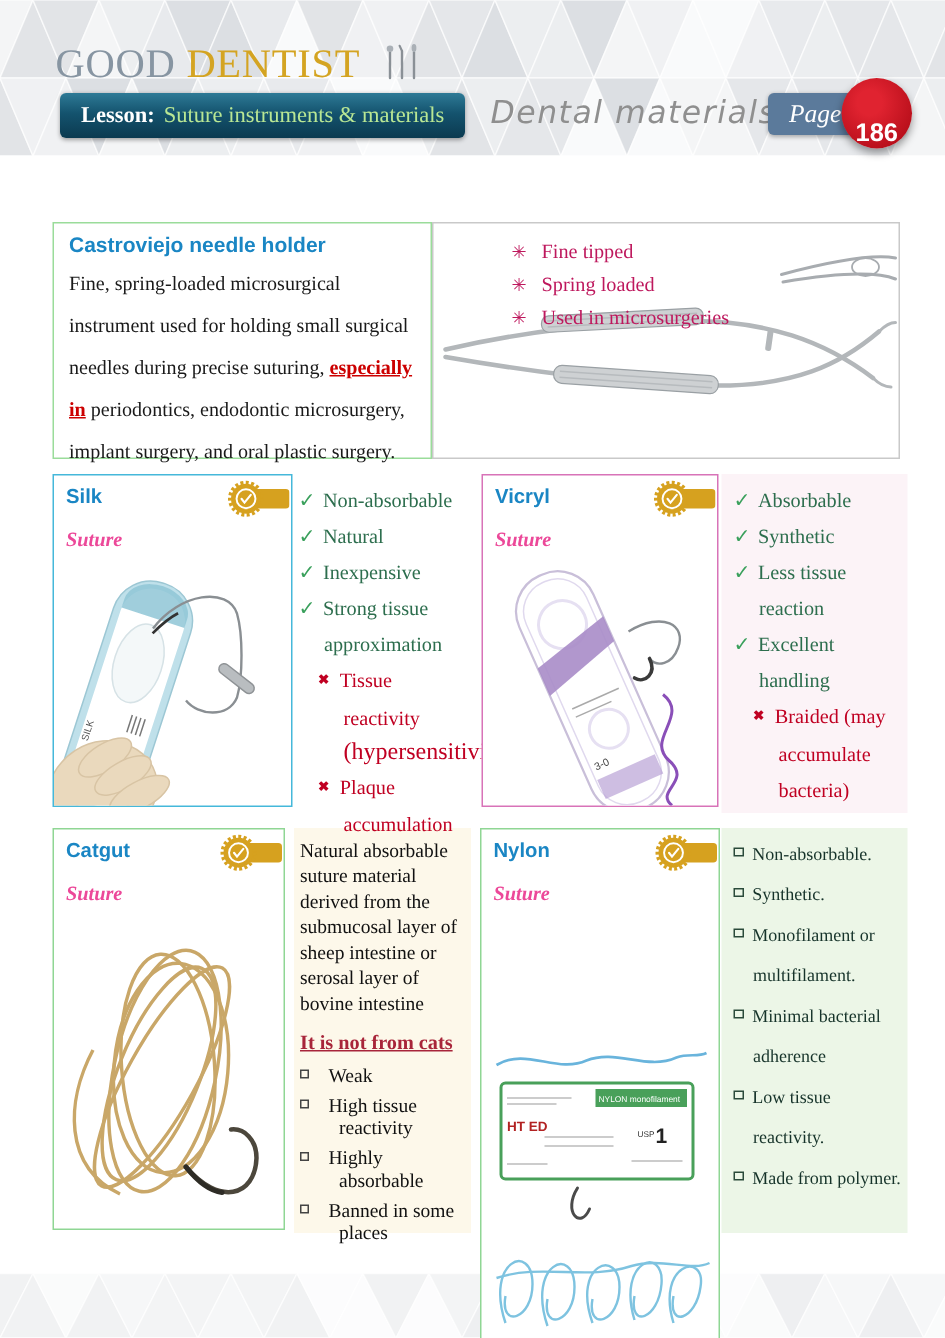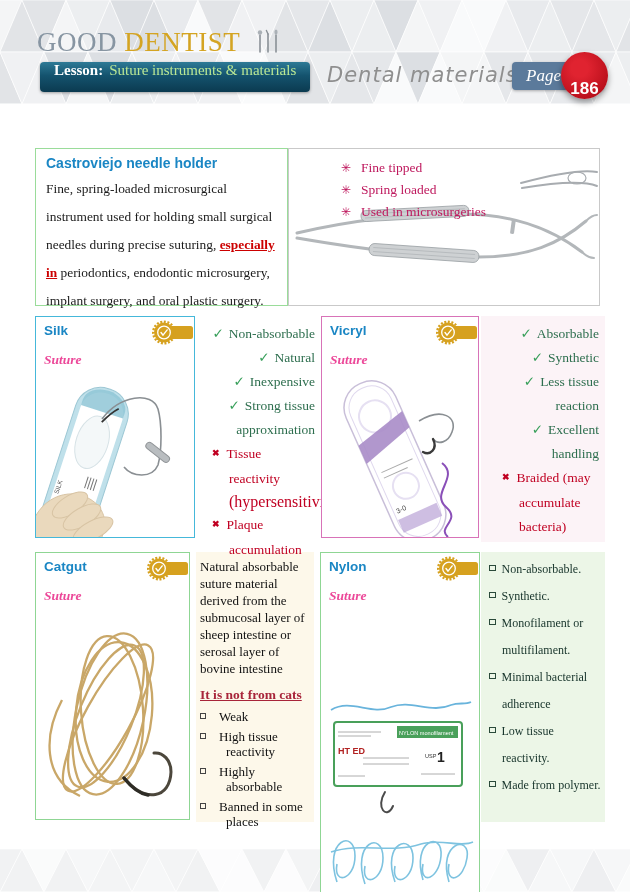--- a/index.html
+++ b/index.html
@@ -12,21 +12,21 @@
   #patTop{top:0;height:104px;}
   #patBottom{top:849px;height:43px;}
 
   .brand{position:absolute;left:37px;top:27px;z-index:2;font-size:27px;letter-spacing:.5px;
          font-family:"Liberation Serif",serif;white-space:nowrap;}
   .brand .good{color:#8795a2;}
   .brand .dentist{color:#d4a422;}
   .tools-icon{display:inline-block;vertical-align:-3px;margin-left:8px;}
 
   .lesson-banner{position:absolute;left:40px;top:62px;height:30px;z-index:2;
-    display:flex;padding:0 14px;border-radius:4px;
+    display:flex;align-items:center;padding:0 14px;border-radius:4px;
     background:linear-gradient(180deg,#2e7a96 0%,#14536e 45%,#0b3a50 100%);
     box-shadow:0 1px 3px rgba(0,0,0,.35);font-size:15px;white-space:nowrap;}
   .lesson-banner .lbl{color:#ffffff;font-weight:bold;margin-right:6px;}
   .lesson-banner .ttl{color:#b9e794;}
 
   .watermark{position:absolute;left:327px;top:63px;z-index:2;color:#8f8f8f;
     font-family:"DejaVu Sans",sans-serif;font-style:italic;font-size:21px;letter-spacing:1px;}
 
   .page-banner{position:absolute;left:512px;top:62px;width:92px;height:28px;z-index:2;
     background:#5b7a9b;border-radius:4px;color:#fff;font-style:italic;font-size:17px;
@@ -58,21 +58,21 @@
   .silk-card{left:35px;top:316px;width:160px;height:222px;border:1.5px solid #45b8da;}
   .vicryl-card{left:321px;top:316px;width:158px;height:222px;border:1.5px solid #d873b8;}
   .catgut-card{left:35px;top:552px;width:155px;height:268px;border:1.5px solid #8fd694;}
   .nylon-card{left:320px;top:552px;width:160px;height:346px;border:1.5px solid #8fd694;}
   .photo{position:absolute;left:0;bottom:0;}
 
   
   .plist{position:absolute;z-index:2;font-size:13.5px;width:116px;}
   .silk-list{left:199px;top:322px;}
   .vicryl-list{left:489px;top:322px;width:110px;}
-  .pro{line-height:24px;color:#2d6e4e;padding-left:17px;text-indent:-17px;text-align:right;}
+  .pro{line-height:24px;color:#2d6e4e;padding-left:17px;text-indent:-17px;}
   .pro .check{color:#3aa05c;margin-right:5px;}
   .con{line-height:24px;color:#c00022;padding-left:17px;text-indent:-17px;margin-left:13px;}
   .con .cross{font-size:9px;font-weight:bold;position:relative;top:-2px;margin-right:7px;}
   .con .note{display:block;font-size:16px;text-indent:0;line-height:22px;}
 
   .bg-pink{left:481px;top:316px;width:124px;height:226px;background:#fcf3f7;z-index:1;}
   .bg-green{left:481px;top:552px;width:124px;height:270px;background:#ecf6e7;z-index:1;}
   .bg-cream{left:196px;top:552px;width:118px;height:270px;background:#fdf8ea;z-index:1;}
 
   

